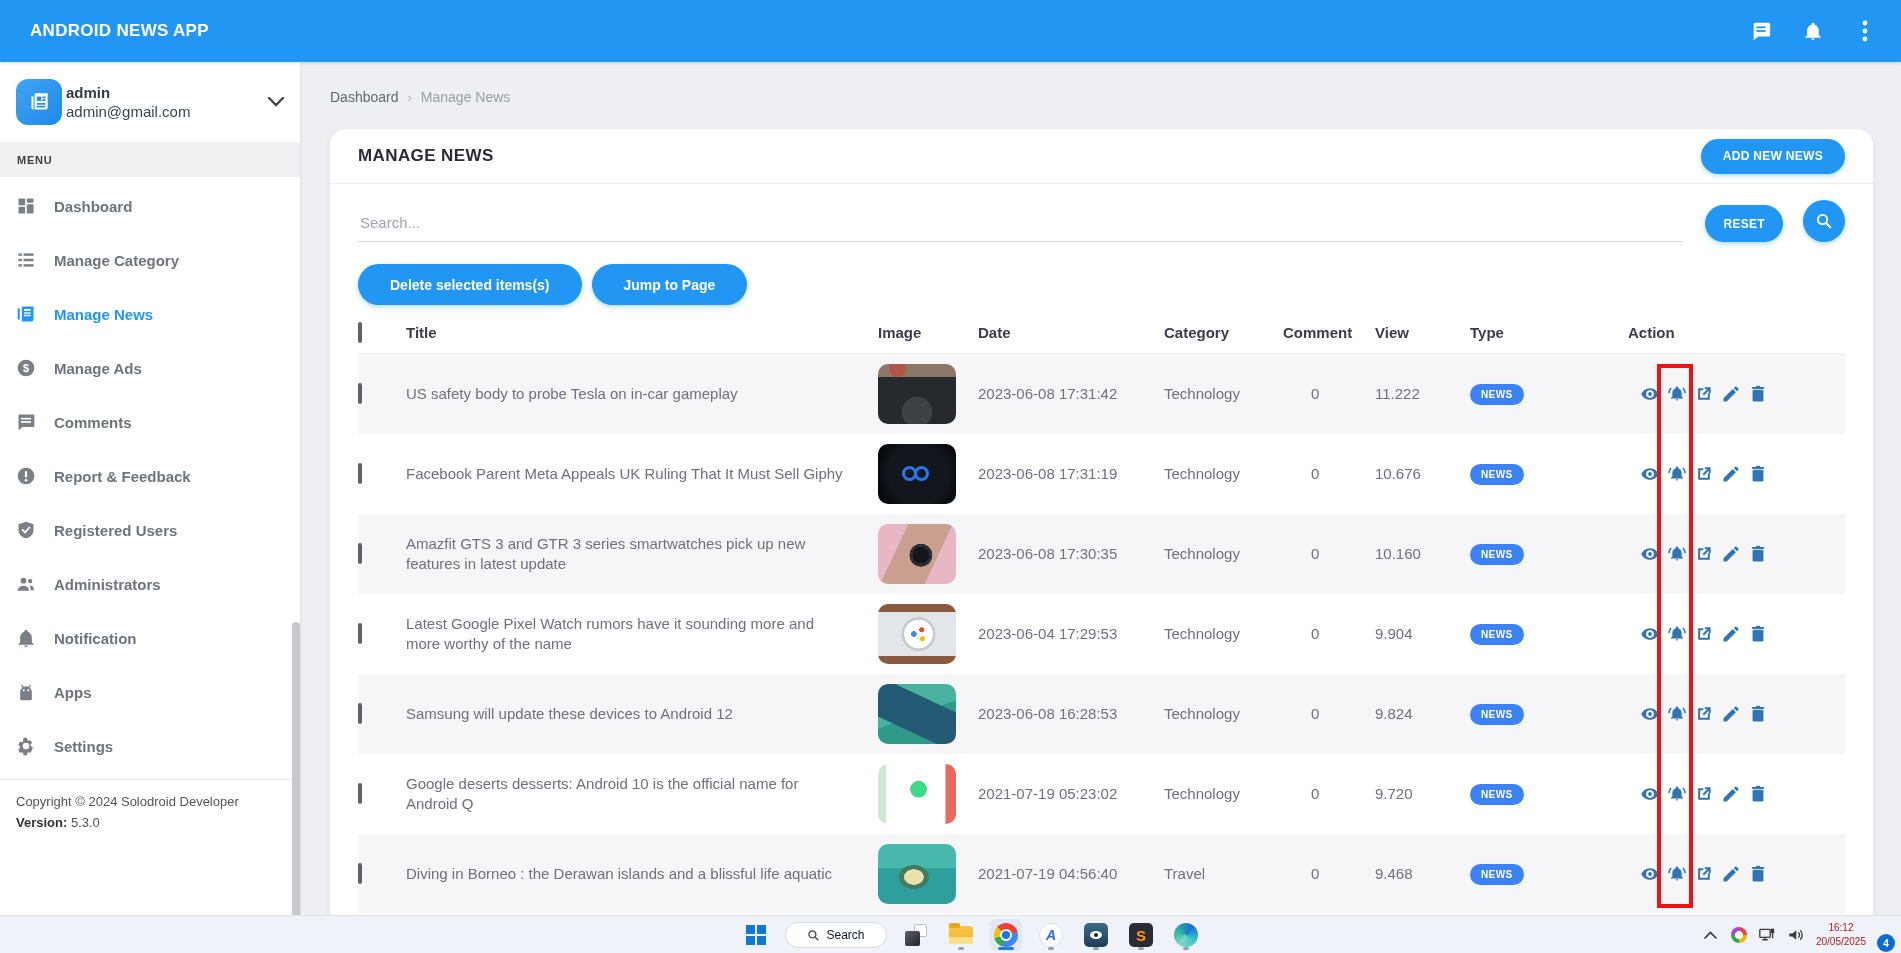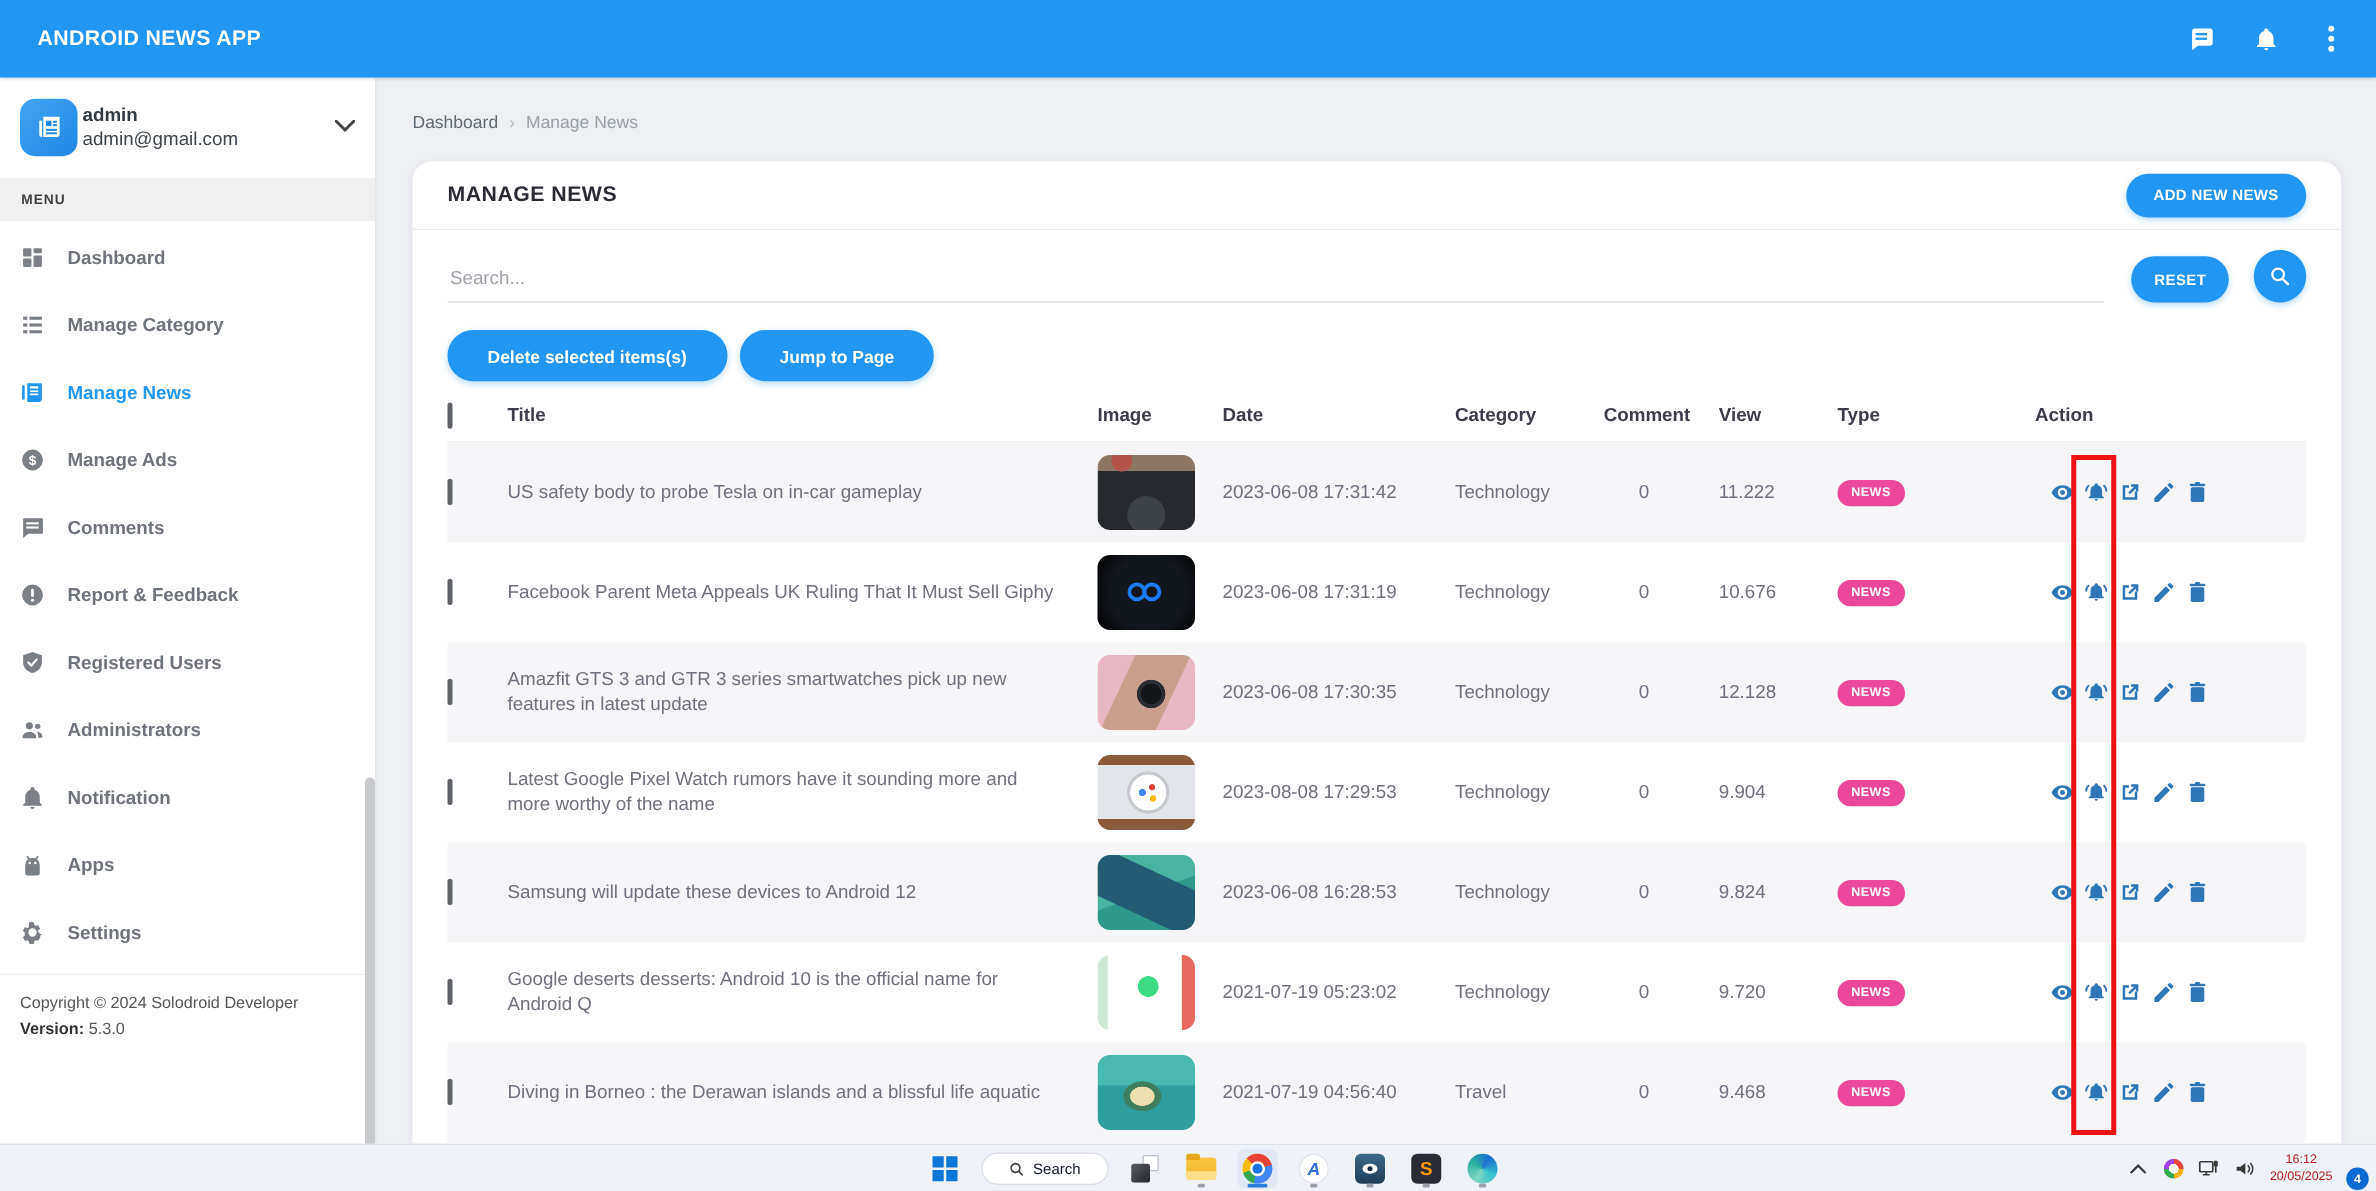--- a/index.html
+++ b/index.html
@@ -69,21 +69,21 @@
   .tgrid { display:grid; grid-template-columns:48px 472px 100px 186px 119px 92px 95px 158px 1fr; align-items:center; }
   .thead { margin:7px 28px 0 28px; height:42px; border-bottom:1px solid #efefef; }
   .thead .th { font-size:15px; font-weight:bold; color:#3c3c4a; }
   .tbody { margin:0 28px; }
   .t-row { height:80px; }
   .t-row:nth-child(odd) { background:#f6f6f8; }
   .cell { font-size:15px; color:#70707e; line-height:20px; }
   .cell-title { padding-right:30px; }
   .checkbox { width:19px; height:19px; border:2px solid #5f6368; border-radius:4px; cursor:pointer; background:transparent; }
   .thumb { width:78px; height:60px; border-radius:10px; position:relative; overflow:hidden; }
-  .badge { display:inline-block; background:#ec4899; color:#fff; font-size:10px; font-weight:bold;
+  .badge { display:inline-block; background:#3b82f6; color:#fff; font-size:10px; font-weight:bold;
     letter-spacing:.4px; border-radius:11px; padding:5px 11px; }
   .actions { display:flex; gap:7px; padding-left:12px; }
   .act { width:20px; height:20px; display:flex; align-items:center; justify-content:center; cursor:pointer; }
   .act svg { fill:#2e76b5; }
 
   
   .th-1 { background:radial-gradient(circle at 50% 80%, #3d4247 0 24%, rgba(0,0,0,0) 25%),
           radial-gradient(circle at 25% 8%, #b05548 0 10%, rgba(0,0,0,0) 11%),
           linear-gradient(180deg,#8c7665 0 22%, #26292d 22% 100%); }
   .th-2 { background:radial-gradient(circle at 52% 50%, #12161d 0 60%, #000 100%); }
@@ -468,21 +468,21 @@
 
       <div class="tgrid t-row">
         <div><span class="checkbox"></span></div>
         <div class="cell cell-title">Amazfit GTS 3 and GTR 3 series smartwatches pick up new features in latest update</div>
         <div>
             <div class="thumb th-3"></div>
           </div>
         <div class="cell">2023-06-08 17:30:35</div>
         <div class="cell">Technology</div>
         <div class="cell" style="padding-left:28px">0</div>
-        <div class="cell">12.128</div>
+        <div class="cell">10.160</div>
         <div><span class="badge">NEWS</span></div>
         <div class="actions">
           <span class="act">
               <svg width="22" height="22" viewBox="0 0 24 24">
                 <path d="M12 5C7 5 3.2 8.4 1.5 12 3.2 15.6 7 19 12 19s8.8-3.4 10.5-7C20.8 8.4 17 5 12 5z"></path>
                 <circle cx="12" cy="12" r="4.6" fill="#fff"></circle>
                 <circle cx="12" cy="12" r="2.3"></circle>
               </svg>
             </span>
           <span class="act">
@@ -511,21 +511,21 @@
             </span>
         </div>
       </div>
 
       <div class="tgrid t-row">
         <div><span class="checkbox"></span></div>
         <div class="cell cell-title">Latest Google Pixel Watch rumors have it sounding more and more worthy of the name</div>
         <div>
             <div class="thumb th-4"></div>
           </div>
-        <div class="cell">2023-08-08 17:29:53</div>
+        <div class="cell">2023-06-04 17:29:53</div>
         <div class="cell">Technology</div>
         <div class="cell" style="padding-left:28px">0</div>
         <div class="cell">9.904</div>
         <div><span class="badge">NEWS</span></div>
         <div class="actions">
           <span class="act">
               <svg width="22" height="22" viewBox="0 0 24 24">
                 <path d="M12 5C7 5 3.2 8.4 1.5 12 3.2 15.6 7 19 12 19s8.8-3.4 10.5-7C20.8 8.4 17 5 12 5z"></path>
                 <circle cx="12" cy="12" r="4.6" fill="#fff"></circle>
                 <circle cx="12" cy="12" r="2.3"></circle>

